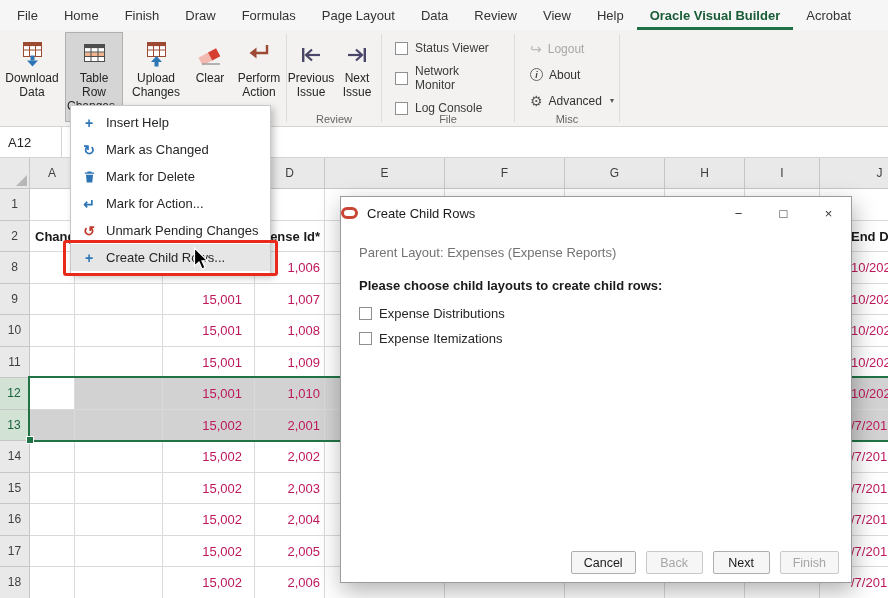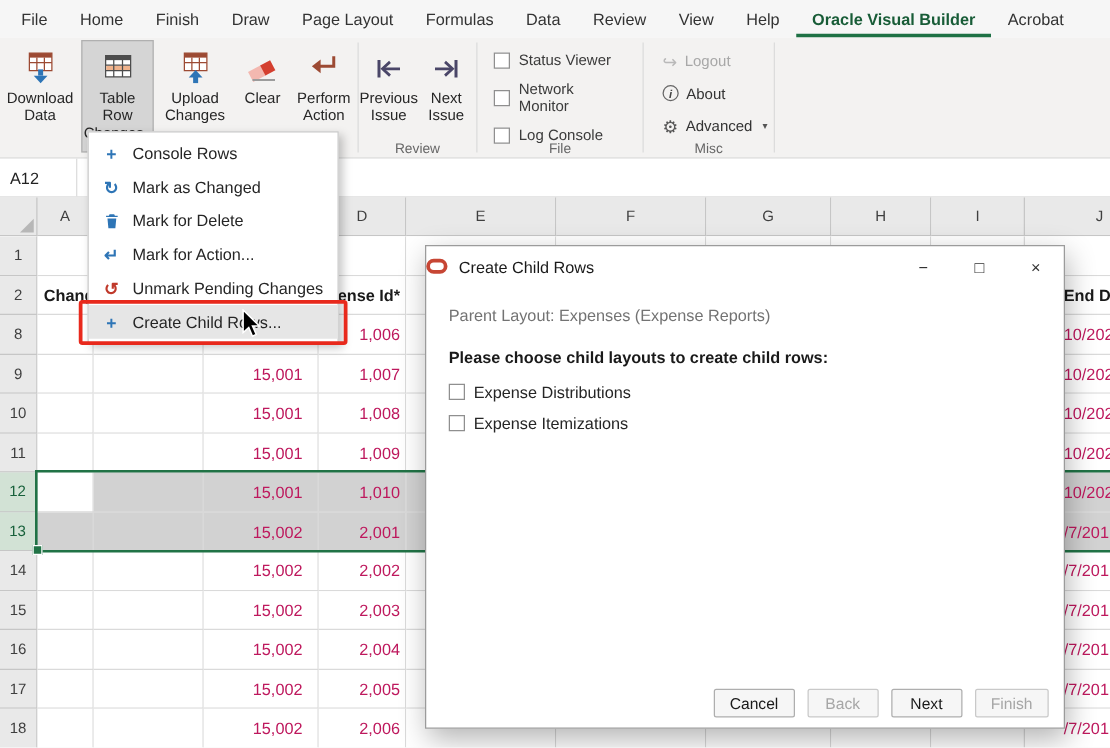--- a/index.html
+++ b/index.html
@@ -89,22 +89,22 @@
 </head>
 <body>
 
 <div class="screen">
 
   <div class="tabs-row">
       <div class="tab">File</div>
       <div class="tab">Home</div>
       <div class="tab">Finish</div>
       <div class="tab">Draw</div>
+      <div class="tab">Formulas</div>
       <div class="tab">Page Layout</div>
-      <div class="tab">Formulas</div>
       <div class="tab">Data</div>
       <div class="tab">Review</div>
       <div class="tab">View</div>
       <div class="tab">Help</div>
       <div class="tab active">Oracle Visual Builder</div>
       <div class="tab">Acrobat</div>
     </div>
 
   <div class="ribbon">
     <div class="rgroup">
@@ -482,21 +482,21 @@
         </div>
       </div>
       <div class="selbox" style="left: 28px; width: 862px; top: 187px; height: 66px;"></div>
     </div>
 
   <div class="menu">
       <div class="mitem">
         <span class="mico">
           <span class="gly blue">+</span>
         </span>
-        <span>Console Rows</span>
+        <span>Insert Help</span>
       </div>
       <div class="mitem">
         <span class="mico">
           <span class="gly blue">↻</span>
         </span>
         <span>Mark as Changed</span>
       </div>
       <div class="mitem">
         <span class="mico">
           <svg width="13" height="14" viewBox="0 0 14 14">

